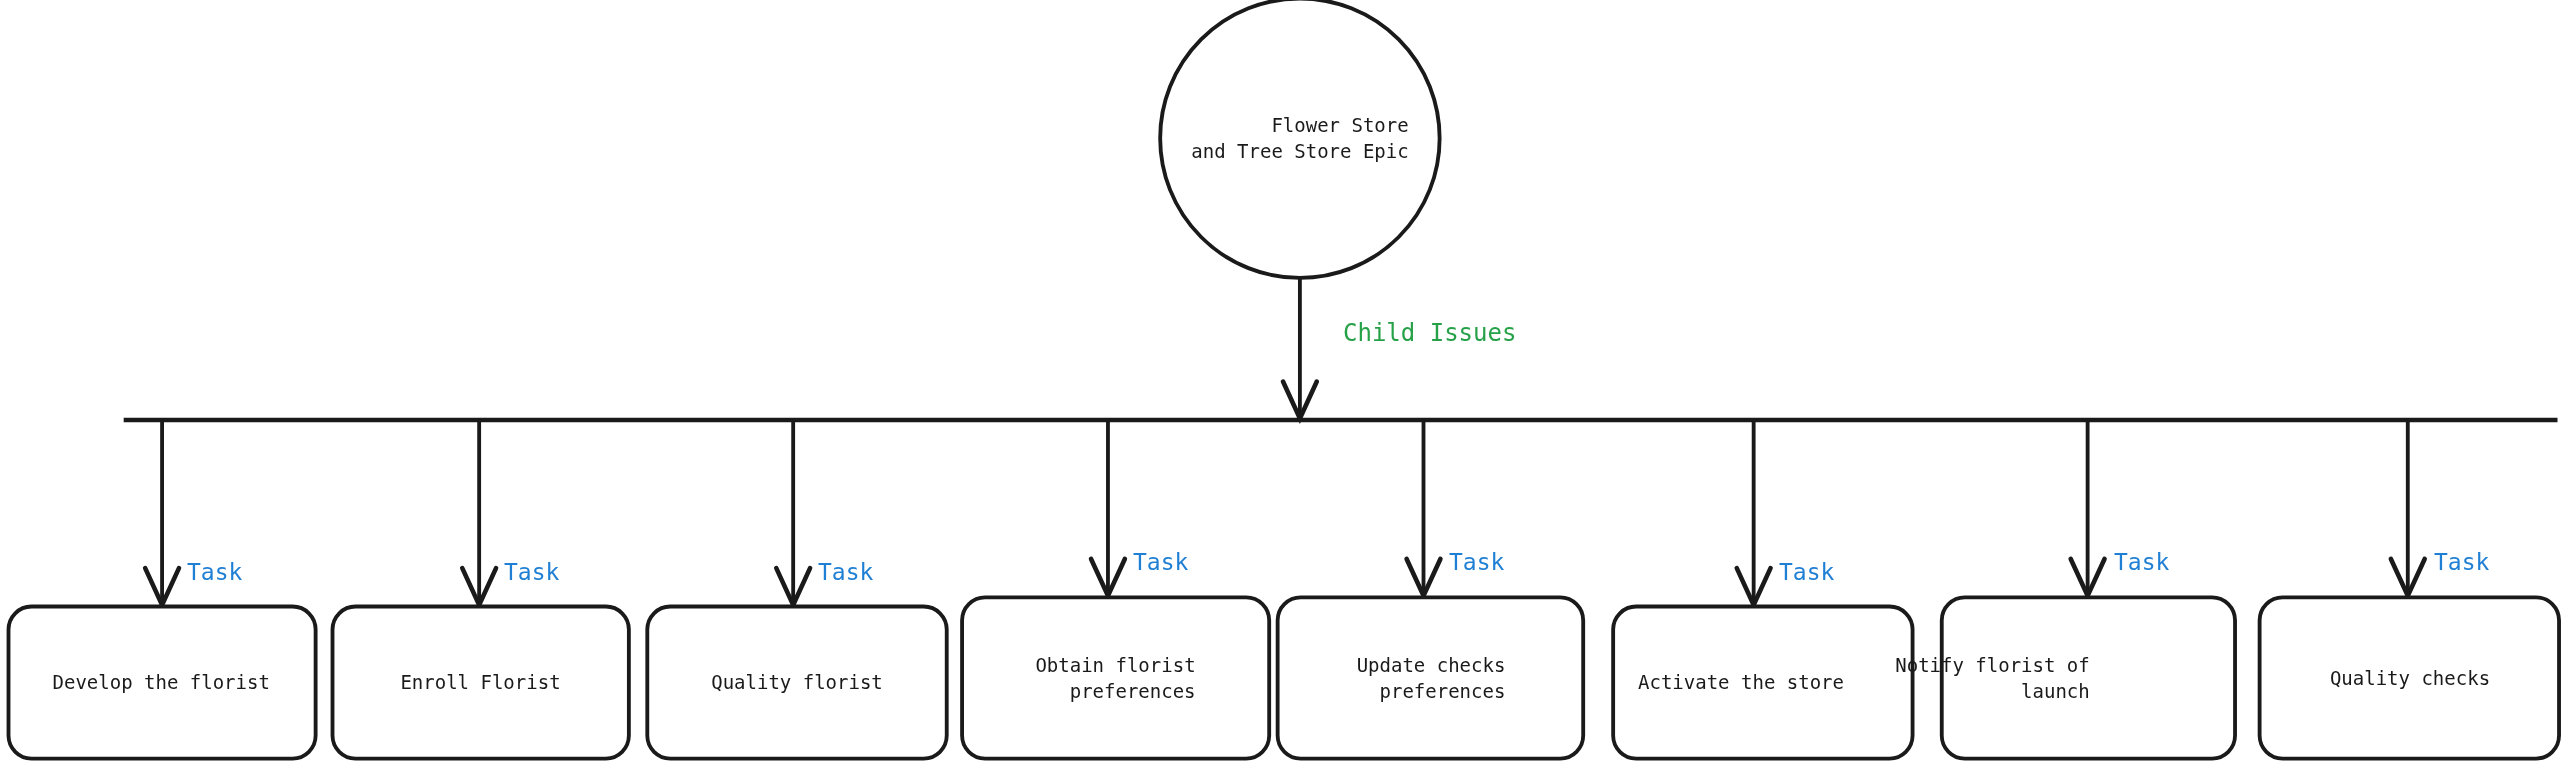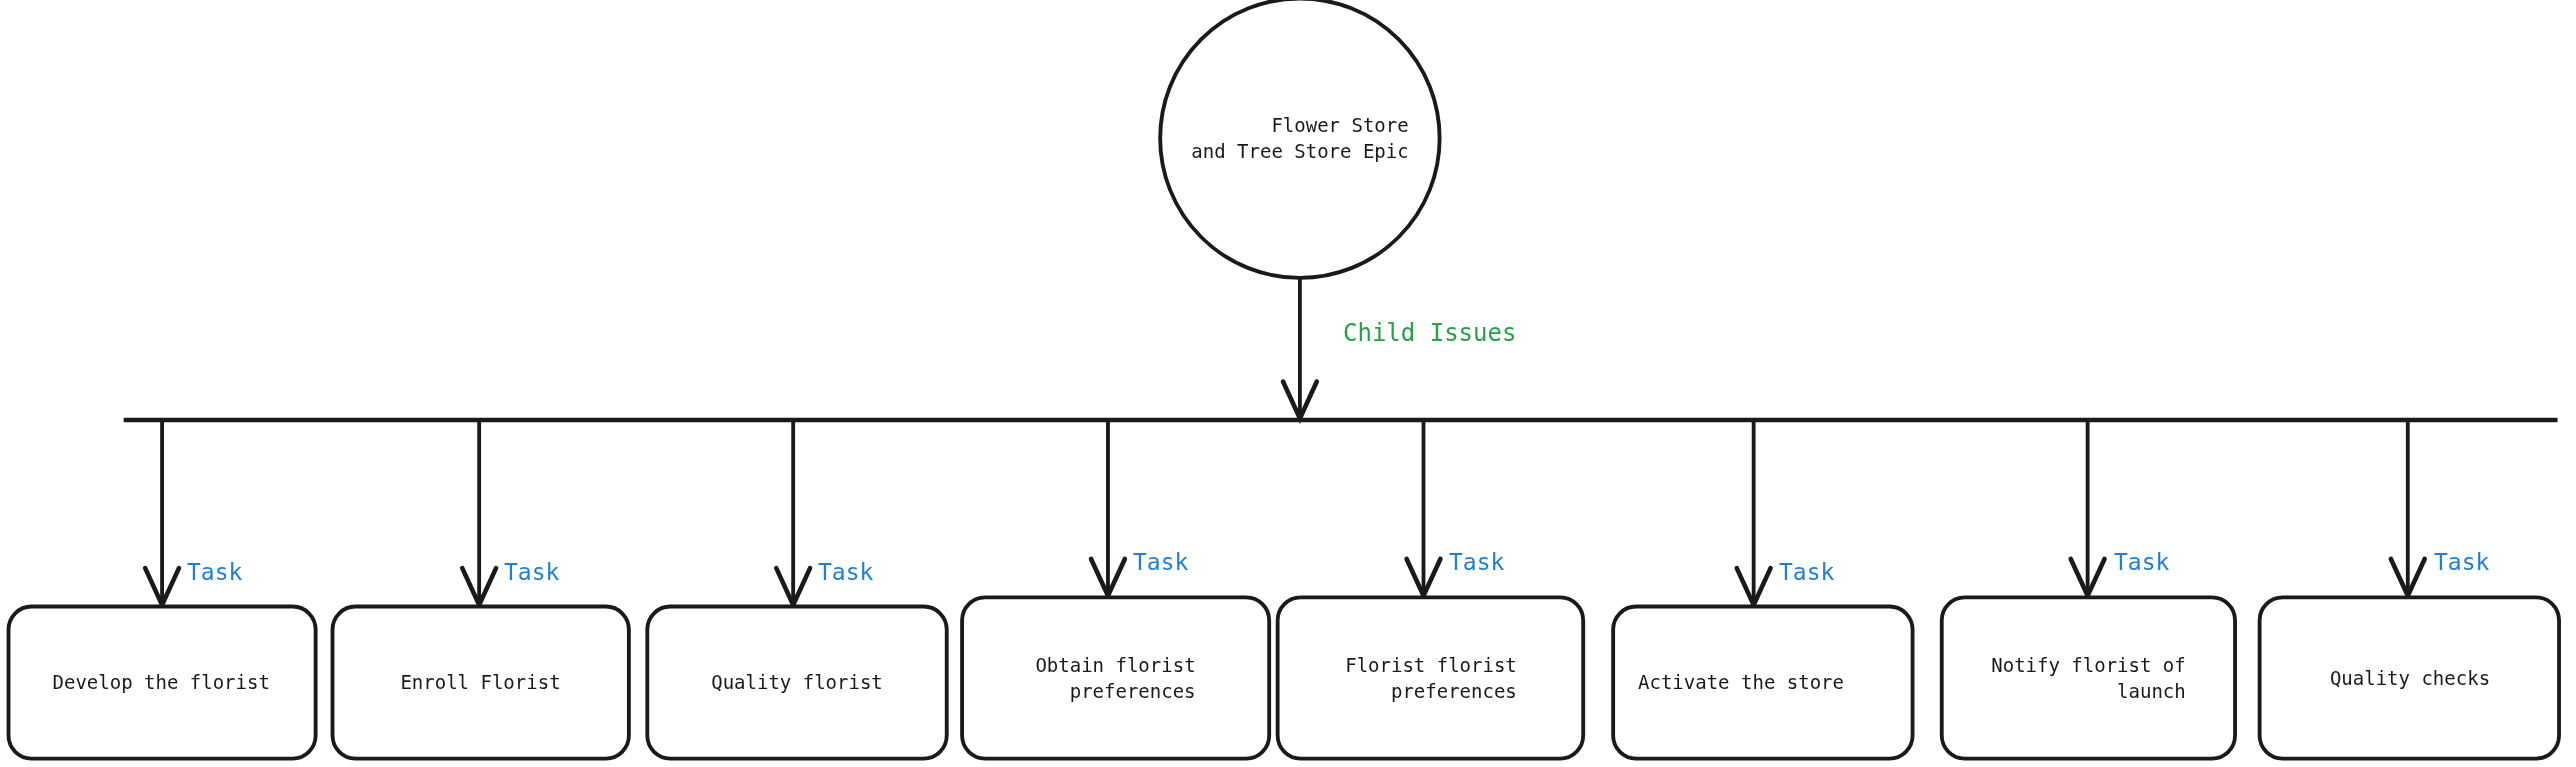--- a/index.html
+++ b/index.html
@@ -100,25 +100,25 @@
       <div class="edge-label edge-label-task" style="left: 187px; top: 559px; color: rgb(31, 127, 212);">Task</div>
       <div class="node-label" style="left: 7.7px; top: 607px; width: 307px; height: 152px;">Develop the florist</div>
       <div class="edge-label edge-label-task" style="left: 504px; top: 559px; color: rgb(31, 127, 212);">Task</div>
       <div class="node-label" style="left: 332px; top: 607px; width: 297px; height: 152px;">Enroll Florist</div>
       <div class="edge-label edge-label-task" style="left: 818px; top: 559px; color: rgb(31, 127, 212);">Task</div>
       <div class="node-label" style="left: 647px; top: 607px; width: 300px; height: 152px;">Quality florist</div>
       <div class="edge-label edge-label-task" style="left: 1133px; top: 549px; color: rgb(31, 127, 212);">Task</div>
       <div class="node-label" style="left: 962px; top: 598px; width: 307px; height: 161px;">Obtain florist
 preferences</div>
       <div class="edge-label edge-label-task" style="left: 1449px; top: 549px; color: rgb(31, 127, 212);">Task</div>
-      <div class="node-label" style="left: 1278px; top: 598px; width: 306px; height: 161px;">Florist florist
+      <div class="node-label" style="left: 1278px; top: 598px; width: 306px; height: 161px;">Update checks
 preferences</div>
       <div class="edge-label edge-label-task" style="left: 1779px; top: 559px; color: rgb(31, 127, 212);">Task</div>
       <div class="node-label" style="left: 1613px; top: 607px; width: 256px; height: 152px;">Activate the store</div>
       <div class="edge-label edge-label-task" style="left: 2114px; top: 549px; color: rgb(31, 127, 212);">Task</div>
-      <div class="node-label" style="left: 1942px; top: 598px; width: 293px; height: 161px;">Notify florist of
+      <div class="node-label" style="left: 1846px; top: 598px; width: 293px; height: 161px;">Notify florist of
 launch</div>
       <div class="edge-label edge-label-task" style="left: 2434px; top: 549px; color: rgb(31, 127, 212);">Task</div>
       <div class="node-label" style="left: 2260px; top: 598px; width: 300px; height: 161px;">Quality checks</div>
     </div>
 
 </div>
 
 
 </body></html>

